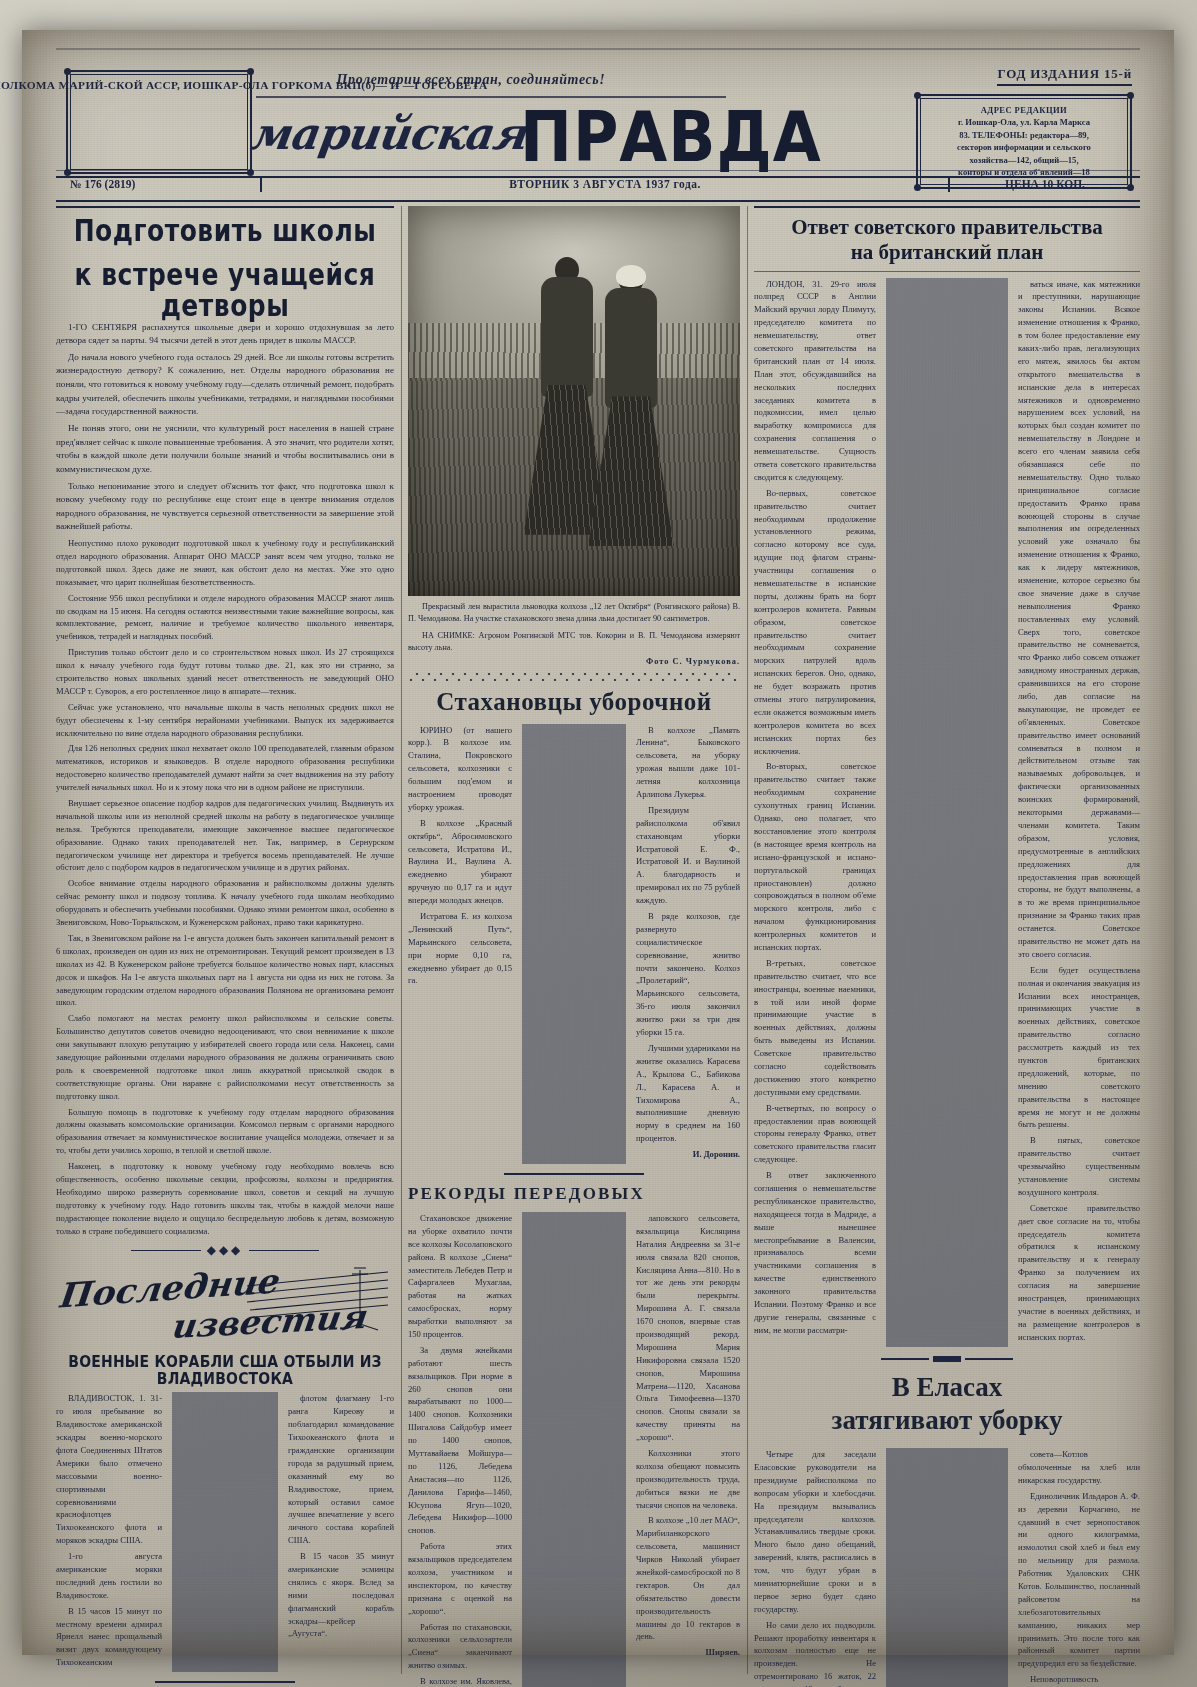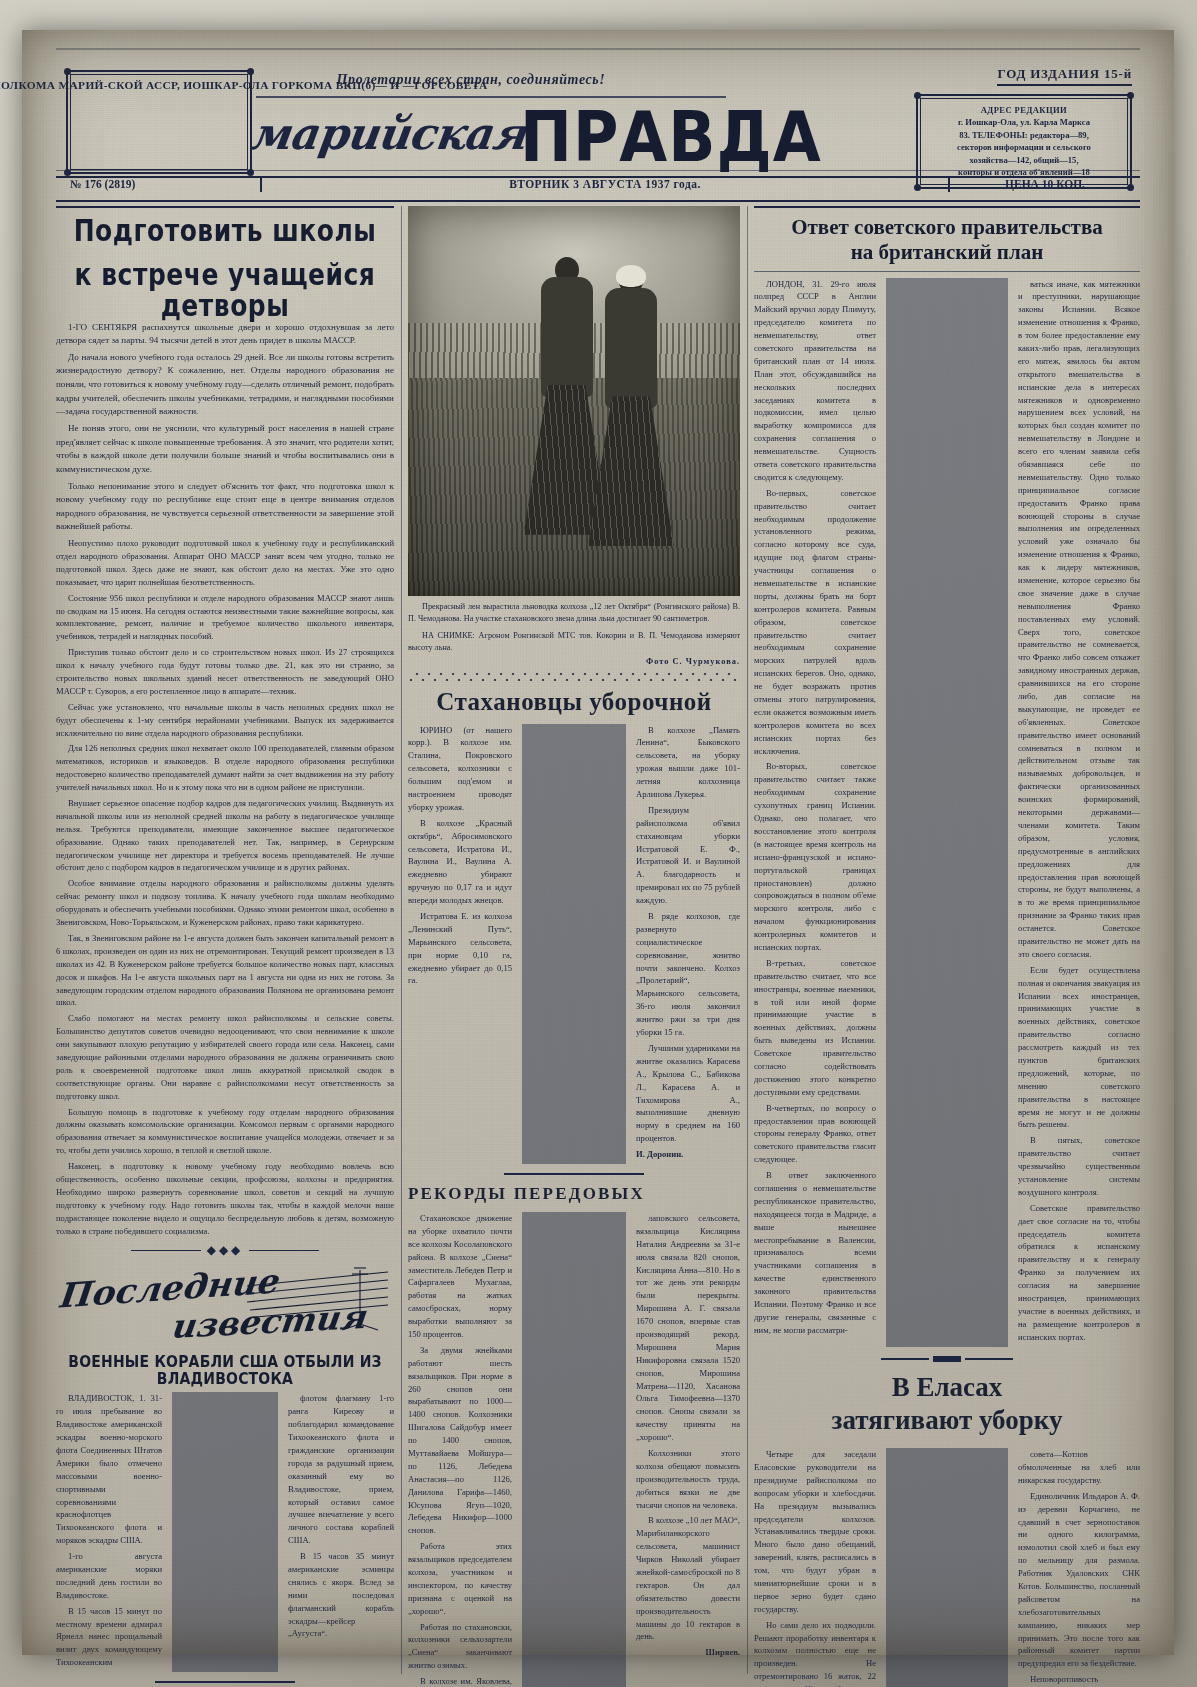--- a/index.html
+++ b/index.html
@@ -320,21 +320,21 @@
             <p class="p">ЮРИНО (от нашего корр.). В колхозе им. Сталина, Покровского сельсовета, колхозники с большим под'емом и настроением проводят уборку урожая.</p>
             <p class="p">В колхозе „Красный октябрь“, Абросимовского сельсовета, Истратова И., Ваулина И., Ваулина А. ежедневно убирают вручную по 0,17 га и идут впереди молодых жнецов.</p>
             <p class="p">Истратова Е. из колхоза „Ленинский Путь“, Марьинского сельсовета, при норме 0,10 га, ежедневно убирает до 0,15 га.</p>
           </div>
           <div class="vdiv"></div>
           <div>
             <p class="p">В колхозе „Память Ленина“, Быковского сельсовета, на уборку урожая вышли даже 101-летняя колхозница Арлипова Лукерья.</p>
             <p class="p">Президиум райисполкома об'явил стахановцам уборки Истратовой Е. Ф., Истратовой И. и Ваулиной А. благодарность и премировал их по 75 рублей каждую.</p>
             <p class="p">В ряде колхозов, где развернуто социалистическое соревнование, жнитво почти закончено. Колхоз „Пролетарий“, Марьинского сельсовета, 36-го июля закончил жнитво ржи за три дня уборки 15 га.</p>
             <p class="p">Лучшими ударниками на жнитве оказались Карасева А., Крылова С., Бабикова Л., Карасева А. и Тихомирова А., выполнившие дневную норму в среднем на 160 процентов.</p>
-            <p class="p noind" style="font-weight:700;">И. Доронин.</p>
+            <p class="p noind" style="text-align:right;font-weight:700;">И. Доронин.</p>
           </div>
         </div>
 
         <div class="rule-short"></div>
         <h2 class="hl-caps">РЕКОРДЫ ПЕРЕДОВЫХ</h2>
         <div style="height:8px"></div>
         <div class="sub2">
           <div>
             <p class="p">Стахановское движение на уборке охватило почти все колхозы Косолаповского района. В колхозе „Сиена“ заместитель Лебедев Петр и Сафаргалеев Мухаглаа, работая на жатках самосбросках, норму выработки выполняют за 150 процентов.</p>
             <p class="p">За двумя жнейками работают шесть вязальщиков. При норме в 260 снопов они вырабатывают по 1000—1400 снопов. Колхозники Шигалова Сайдобур имеет по 1400 снопов, Муттавайаева Мойшура—по 1126, Лебедева Анастасия—по 1126, Данилова Гарифа—1460, Юсупова Ягуп—1020, Лебедева Никифор—1000 снопов.</p>

